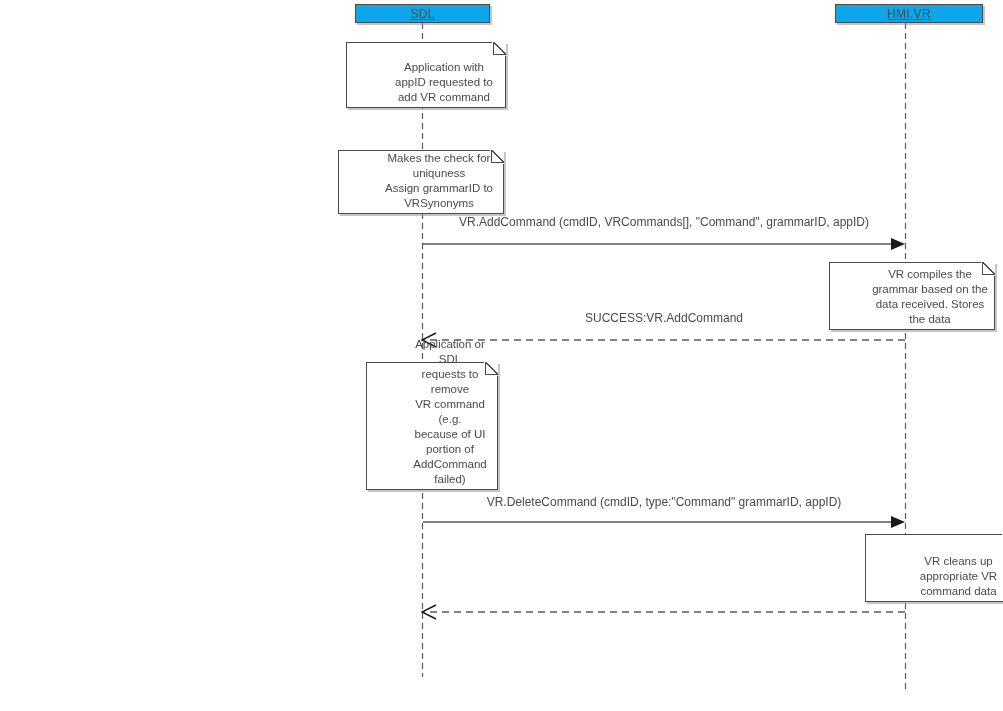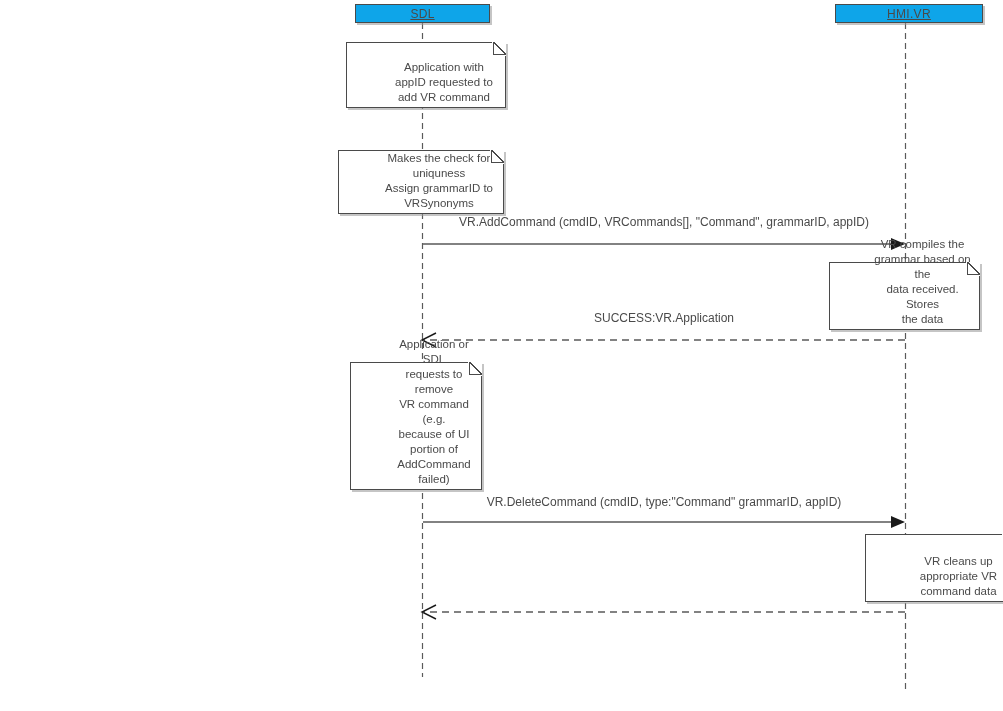--- a/index.html
+++ b/index.html
@@ -158,30 +158,30 @@
 
   <div class="note" style="left:338px; top:150px; width:166px; height:64px;">
     <span class="note-text">Makes the check for
 uniquness
 Assign grammarID to
 VRSynonyms</span>
   </div>
 
   <div class="msg-label" style="top:215px;">VR.AddCommand (cmdID, VRCommands[], "Command", grammarID, appID)</div>
 
-  <div class="note" style="left:829px; top:262px; width:151px; height:68px;">
+  <div class="note" style="left:829px; top:262px; width:166px; height:68px;">
     <span class="note-text">VR compiles the
 grammar based on the
 data received. Stores
 the data</span>
   </div>
 
-  <div class="msg-label" style="top:311px;">SUCCESS:VR.Application</div>
+  <div class="msg-label" style="top:311px;">SUCCESS:VR.AddCommand</div>
 
-  <div class="note" style="left:350px; top:362px; width:132px; height:128px;">
+  <div class="note" style="left:366px; top:362px; width:132px; height:128px;">
     <span class="note-text">Application or SDL
 requests to remove
 VR command (e.g.
 because of UI
 portion of
 AddCommand
 failed)</span>
   </div>
 
   <div class="msg-label" style="top:495px;">VR.DeleteCommand (cmdID, type:"Command" grammarID, appID)</div>

